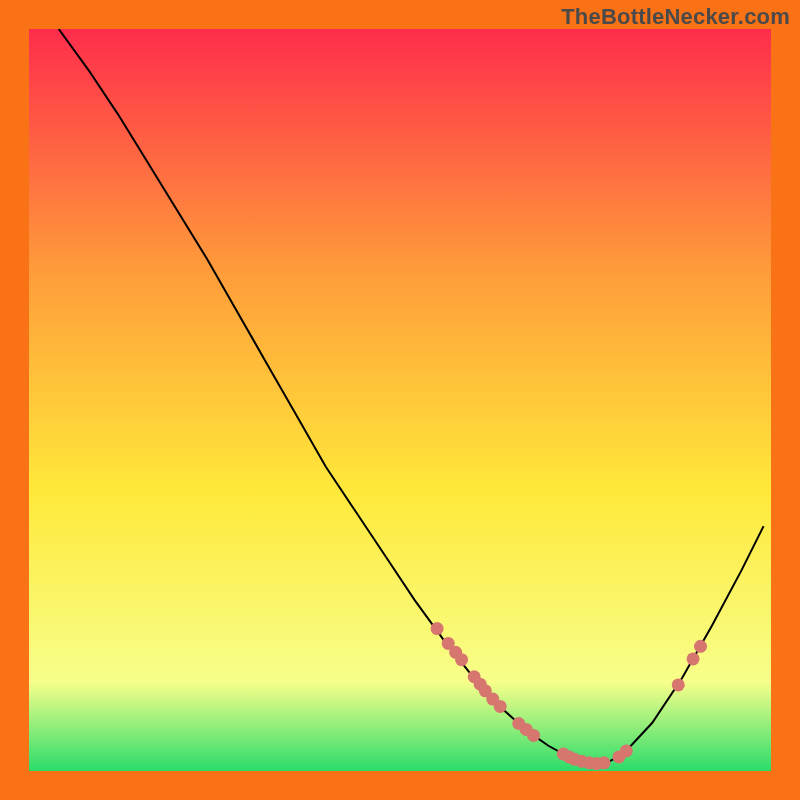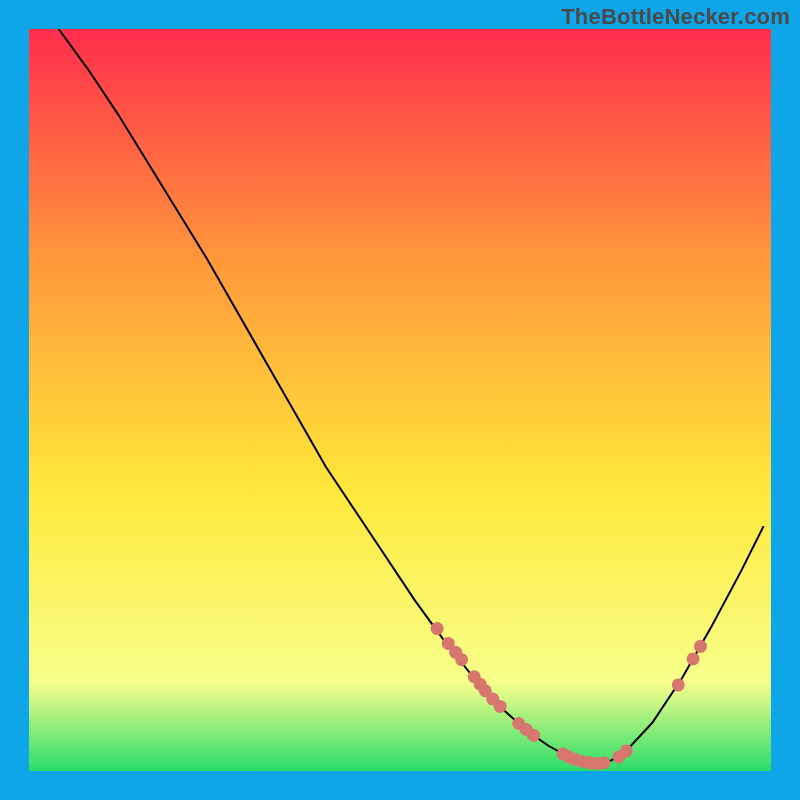--- a/index.html
+++ b/index.html
@@ -8,21 +8,21 @@
     width: 800px;
     height: 800px;
     background: #000;
     font-family: Arial, Helvetica, sans-serif;
     overflow: hidden;
   }
   .frame {
     position: relative;
     width: 800px;
     height: 800px;
-    background: #0ea5e9;
+    background: #f97316;
   }
   .watermark {
     position: absolute;
     top: 4px;
     right: 10px;
     color: #4a4a4a;
     font-size: 22px;
     font-weight: bold;
     letter-spacing: 0.2px;
     z-index: 10;

